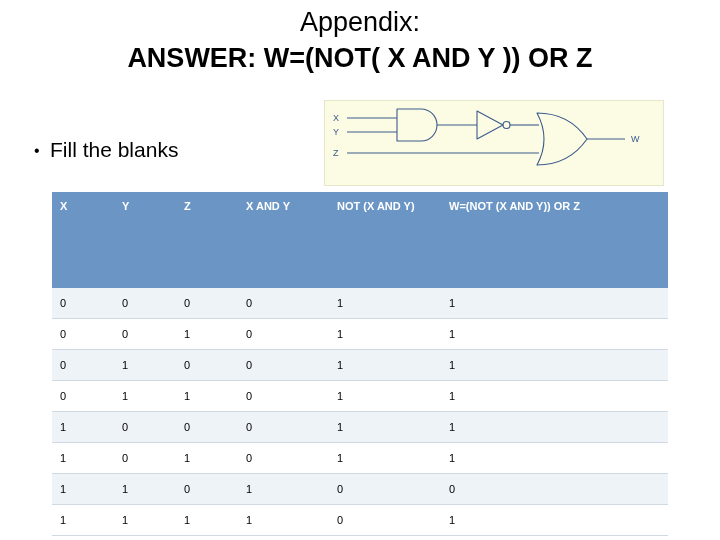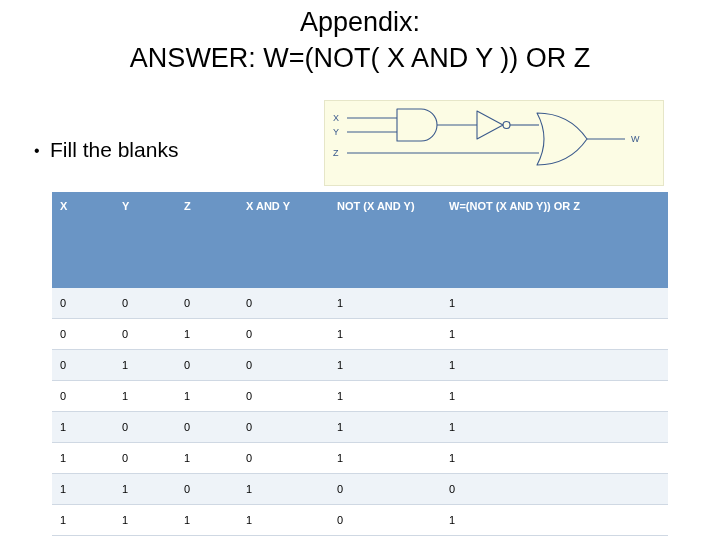--- a/index.html
+++ b/index.html
@@ -24,21 +24,21 @@
     position: absolute;
     top: 4px;
     left: 20px;
     width: 680px;
     text-align: center;
     font-size: 27px;
     line-height: 36px;
     color: #000000;
   }
   .title-line1 { display: block; }
-  .title-line2 { display: block; }
+  .title-line2 { display: block; font-weight: bold; }
 
   .bullet {
     position: absolute;
     top: 136px;
     left: 34px;
     font-size: 21px;
     line-height: 28px;
     color: #000000;
     white-space: nowrap;
   }

